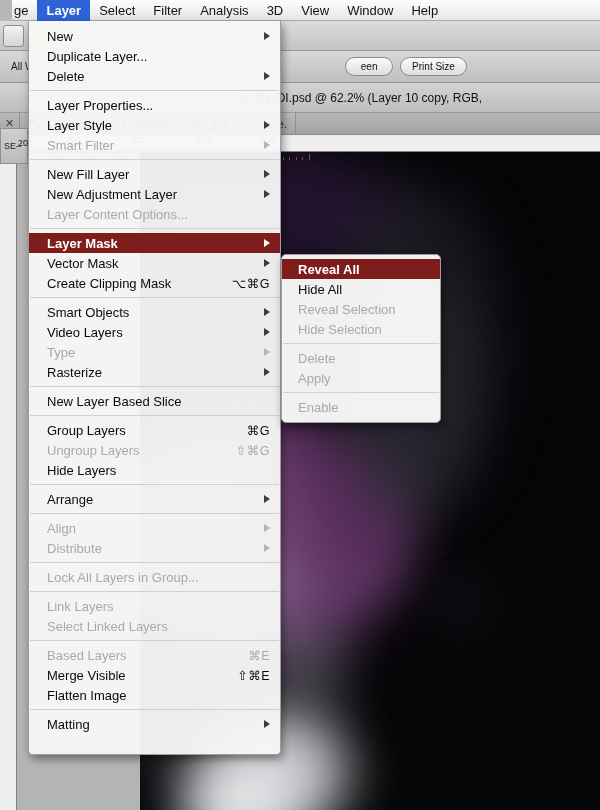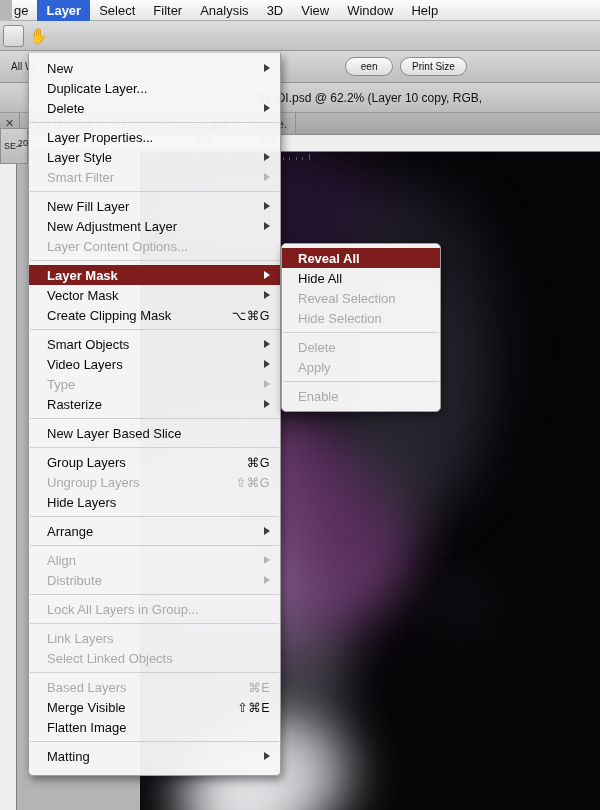--- a/index.html
+++ b/index.html
@@ -97,42 +97,42 @@
   }
   .neb{ position:absolute; border-radius:50%; filter:blur(26px); }
 
   
   .menu{
     position:absolute; left:28px; top:21px; width:253px;
     background:rgba(247,247,247,0.955);
     border:1px solid #9d9d9d; border-top:none;
     border-radius:0 0 5px 5px;
     box-shadow:2px 4px 9px rgba(0,0,0,0.42);
-    padding:5px 0 9px 0;
-    font-size:13px; color:#0a0a0a;margin-top:32px;
+    padding:5px 0 20px 0;
+    font-size:13px; color:#0a0a0a;
   }
   .row{
     position:relative; height:20px; display:flex; align-items:center;
     padding:0 10px 0 18px; white-space:nowrap;
   }
   .row .lbl{ flex:0 0 auto; }
   .row .sc{ margin-left:auto; font-size:12.5px; letter-spacing:0.5px; padding-left:14px;}
   .row .arrow{
     margin-left:auto; width:0;height:0;
     border-left:6px solid #3c3c3c; border-top:4.5px solid transparent; border-bottom:4.5px solid transparent;
   }
   .row.dim{ color:#a9a9a9; }
   .row.dim .arrow{ border-left-color:#b4b4b4; }
   .row.sel{ background:#7f1d1d; color:#fff; font-weight:bold; }
   .row.sel .arrow{ border-left-color:#fff; }
   .sep{ height:1px; background:#cfcfcf; margin:4px 1px; }
 
   
   .submenu{
-    position:absolute; left:281px; top:243px; width:160px;
+    position:absolute; left:281px; top:254px; width:160px;
     background:rgba(249,249,249,0.97);
     border:1px solid #9d9d9d; border-radius:5px;
     box-shadow:2px 4px 10px rgba(0,0,0,0.45);
     padding:4px 0 5px 0;
     font-size:13px; color:#0a0a0a;
   }
   .submenu .row{ padding-left:16px; }
 </style>
 </head>
 <body>
@@ -369,21 +369,21 @@
       </div>
       <div class="sep"></div>
       <div class="row dim">
         <span class="lbl">Lock All Layers in Group...</span>
       </div>
       <div class="sep"></div>
       <div class="row dim">
         <span class="lbl">Link Layers</span>
       </div>
       <div class="row dim">
-        <span class="lbl">Select Linked Objects</span>
+        <span class="lbl">Select Linked Layers</span>
       </div>
       <div class="sep"></div>
       <div class="row dim has-sc">
         <span class="lbl">Based Layers</span>
         <span class="sc">⌘E</span>
       </div>
       <div class="row has-sc">
         <span class="lbl">Merge Visible</span>
         <span class="sc">⇧⌘E</span>
       </div>

